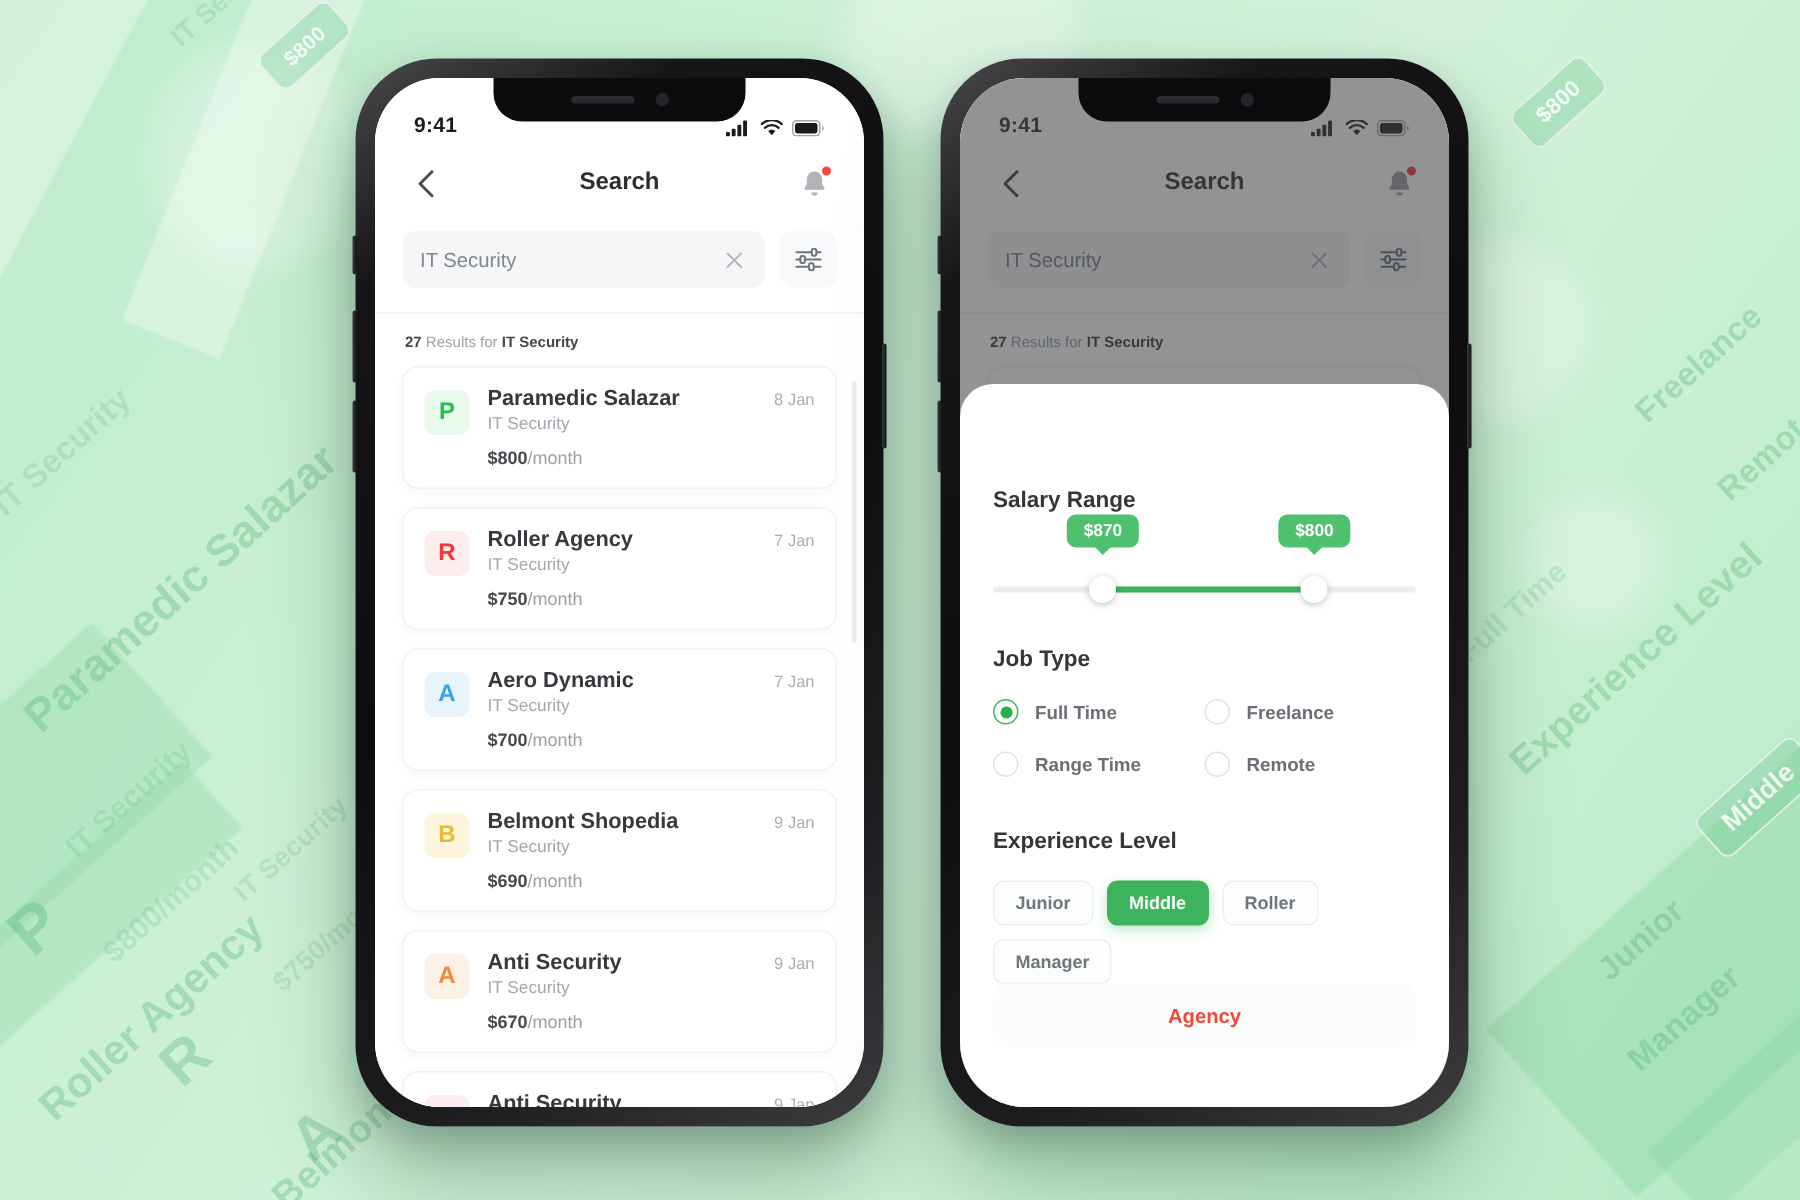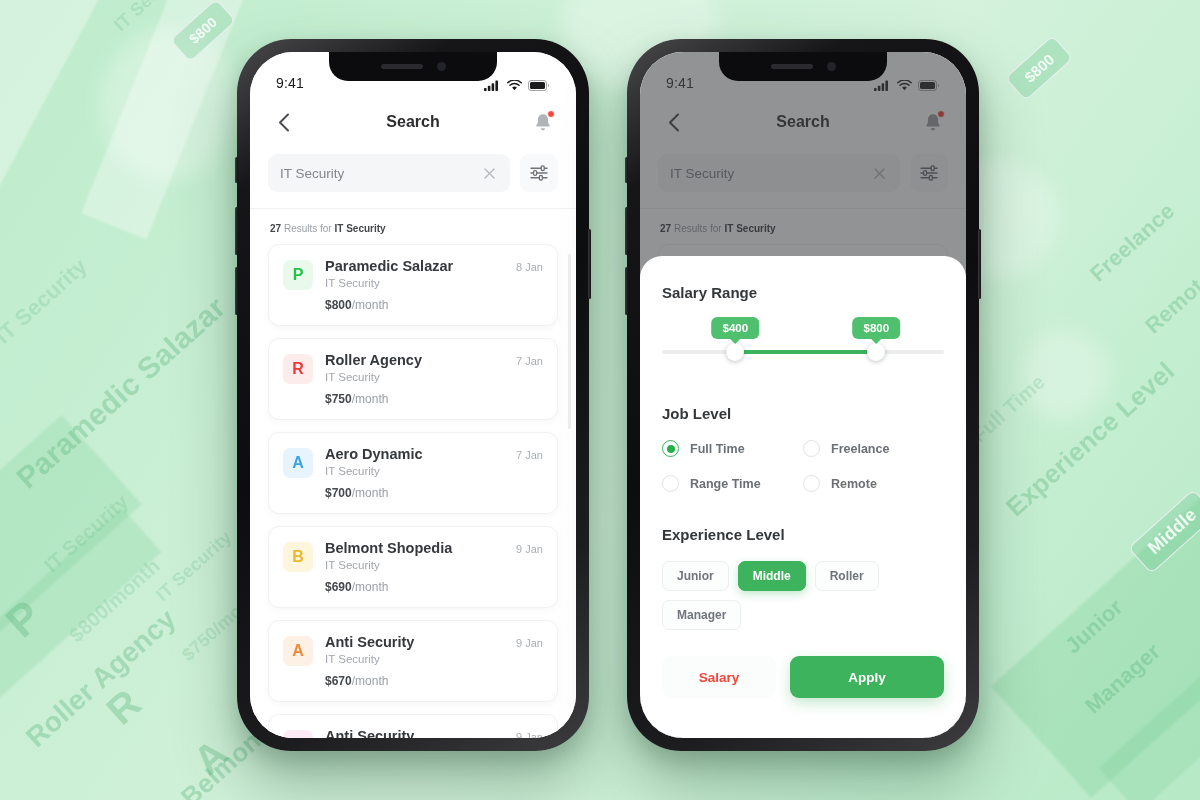--- a/index.html
+++ b/index.html
@@ -108,21 +108,21 @@
 
   .statusbar {
     height: 44px;
     padding: 0 26px;
     display: flex;
     align-items: flex-end;
     padding-bottom: 5px;
     justify-content: space-between;
     flex-shrink: 0;
   }
-  .status-time { font-size: 14px; font-weight: 400; color: #1b1b1d; letter-spacing: .2px; }
+  .status-time { font-size: 14px; font-weight: 700; color: #1b1b1d; letter-spacing: .2px; }
   .status-icons { display: flex; align-items: center; gap: 6px; }
 
   .navbar {
     height: 52px;
     display: flex;
     align-items: center;
     padding: 0 20px;
     flex-shrink: 0;
     position: relative;
   }
@@ -264,20 +264,21 @@
     z-index: 30;
     padding: 28px 22px 0;
     height: 482px;
     display: flex;
     flex-direction: column;
   }
   .sheet-title {
     font-size: 15px;
     font-weight: 700;
     color: #34373a;
+    margin-top: 41px;
   }
 
   
   .slider-wrap { position: relative; margin: 38px 0 10px; height: 26px; }
   .slider-track {
     position: absolute;
     left: 0; right: 0; top: 11px;
     height: 4px;
     border-radius: 3px;
     background: #ebedef;
@@ -747,25 +748,25 @@
 
       <div class="modal">
 
         <div class="sheet-title">Salary Range</div>
 
         <div class="slider-wrap">
           <div class="slider-track"></div>
           <div class="slider-fill" id="slider-fill" style="left: 26%; width: 50%;"></div>
           <div class="slider-knob" id="knob-min" style="left: 26%;"></div>
           <div class="slider-knob" id="knob-max" style="left: 76%;"></div>
-          <div class="slider-bubble" id="bubble-min" style="left: 26%;">$400</div>
+          <div class="slider-bubble" id="bubble-min" style="left: 26%;">$870</div>
           <div class="slider-bubble" id="bubble-max" style="left: 76%;">$800</div>
         </div>
 
-        <div class="section-title" style="margin-top:30px;">Job Level</div>
+        <div class="section-title" style="margin-top:30px;">Job Type</div>
         <div class="radio-grid" id="jobtype-grid">
             <div class="radio-item on">
               <div class="radio-mark"></div>
               <div class="radio-label">Full Time</div>
             </div>
             <div class="radio-item">
               <div class="radio-mark"></div>
               <div class="radio-label">Freelance</div>
             </div>
             <div class="radio-item">
@@ -780,20 +781,19 @@
 
         <div class="section-title" style="margin-top:34px;">Experience Level</div>
         <div class="chip-row" id="experience-chips">
             <div class="chip">Junior</div>
             <div class="chip active">Middle</div>
             <div class="chip">Roller</div>
             <div class="chip">Manager</div>
           </div>
 
         <div class="modal-actions">
-          <div class="btn-cancel">Salary</div>
-          <div class="btn-apply">Apply</div>
+          <div class="btn-cancel">Agency</div>
         </div>
       </div>
     </div>
   </div>
 
 </div>
 
 </body></html>

